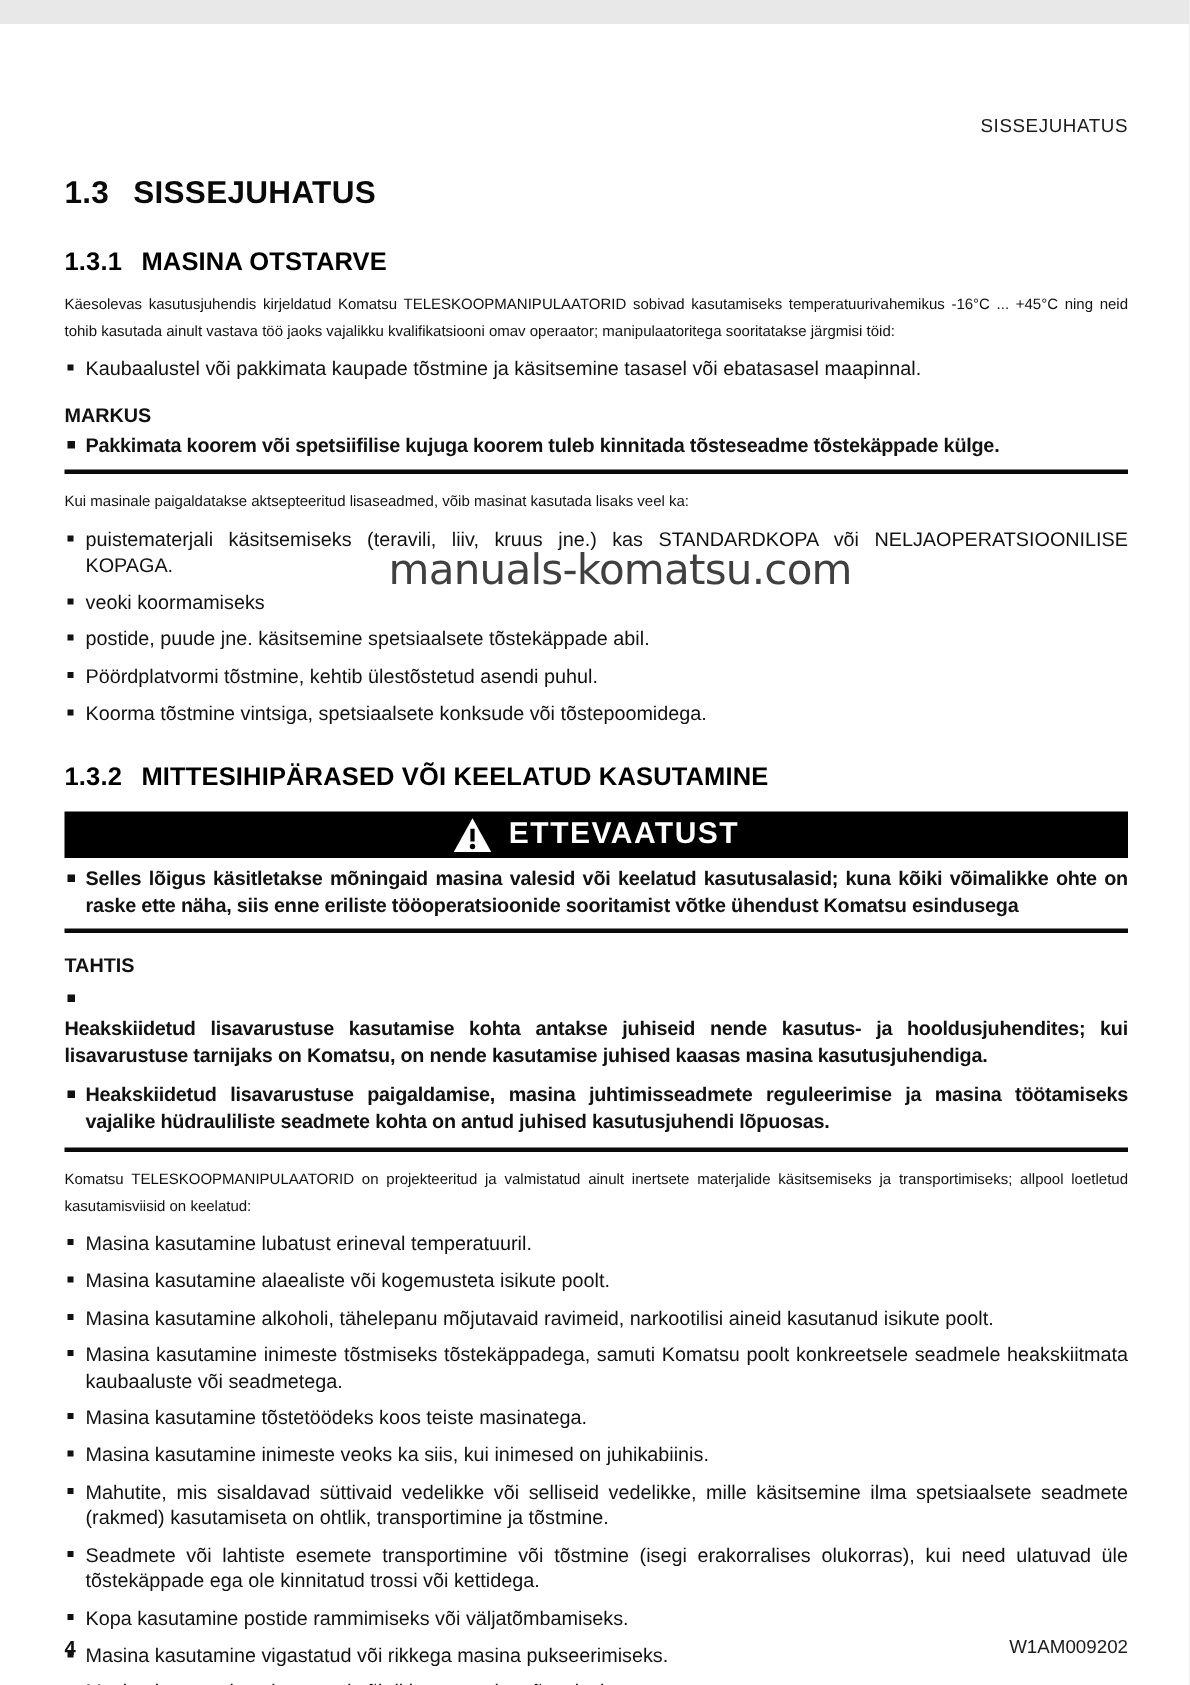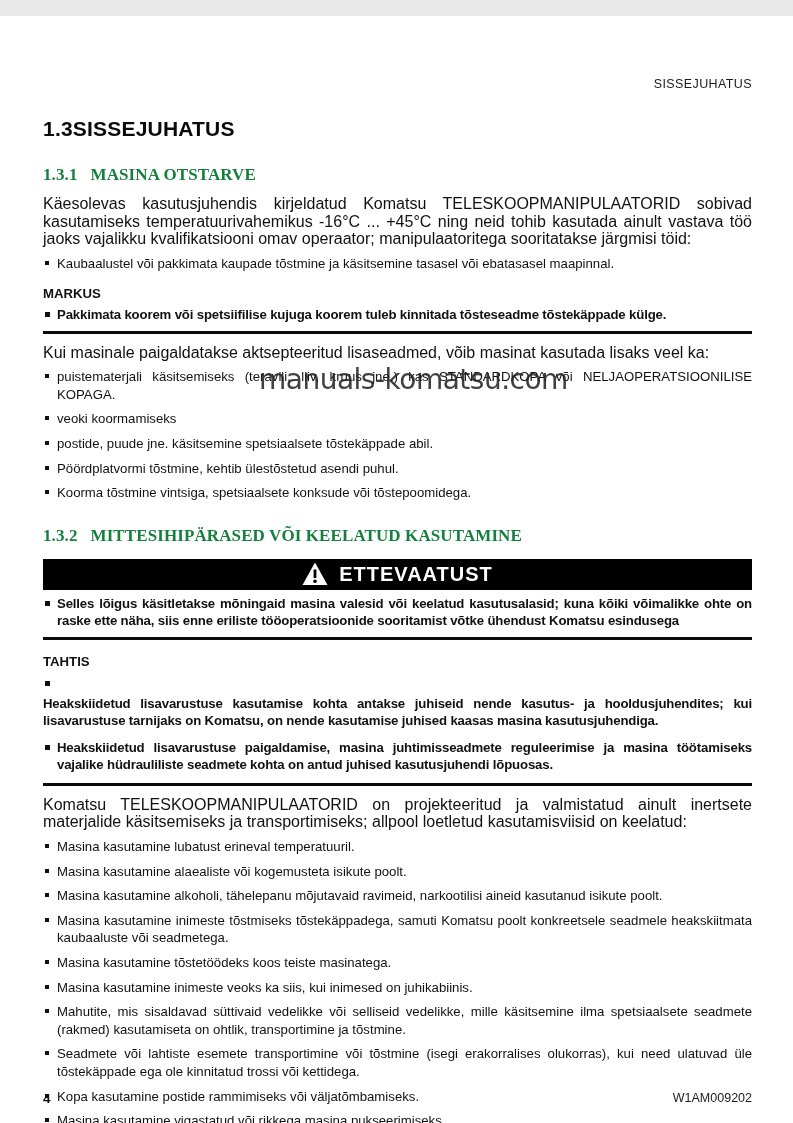--- a/index.html
+++ b/index.html
@@ -17,30 +17,30 @@
     position:absolute;
     left:43px;right:41px;top:0;
   }
   .running-header{
     position:absolute;top:61px;right:0;
     font-size:12.5px;color:#1c1c1c;letter-spacing:.4px;
   }
   h1.doc-title{
     margin:101px 0 0 0;
     font-size:21px;font-weight:bold;letter-spacing:.2px;
-    display:flex;color:#0a0a0a;
+    display:flex;gap:16px;color:#0a0a0a;
   }
   h2.doc-sub{
     margin:24px 0 0 0;
     font-size:17px;font-weight:bold;letter-spacing:.1px;
-    display:flex;gap:13px;color:#15803d;font-family:Liberation Serif, serif;
+    display:flex;gap:13px;color:#000000;
   }
   p.body-par{
     margin:10px 0 0 0;
-    font-size:16px;line-height:17.6px;
+    font-size:10px;line-height:17.6px;
     text-align:justify;
   }
   .bullet{
     display:flex;
     margin:7px 0 0 0;
     font-size:13.2px;line-height:17.6px;
   }
   .bullet .marker{
     flex:0 0 14px;
     padding-top:6px;

